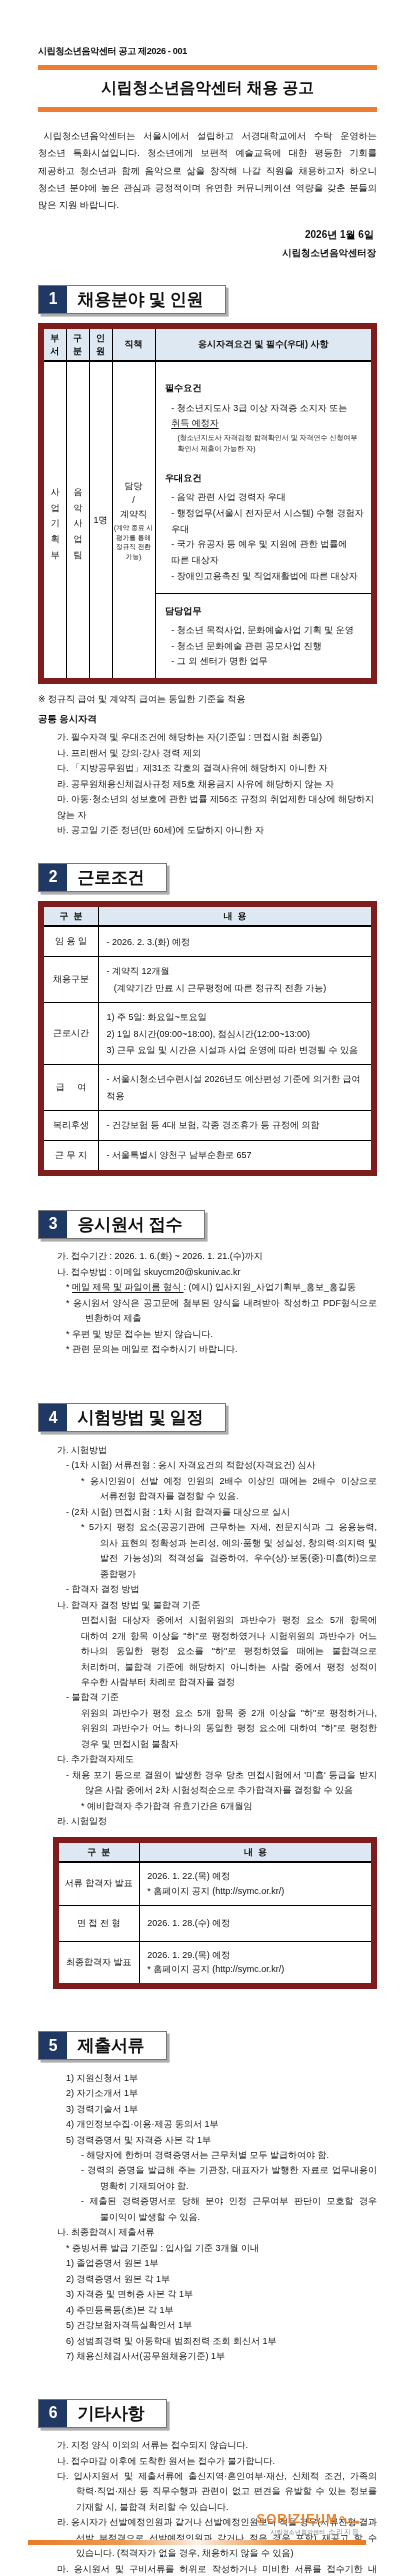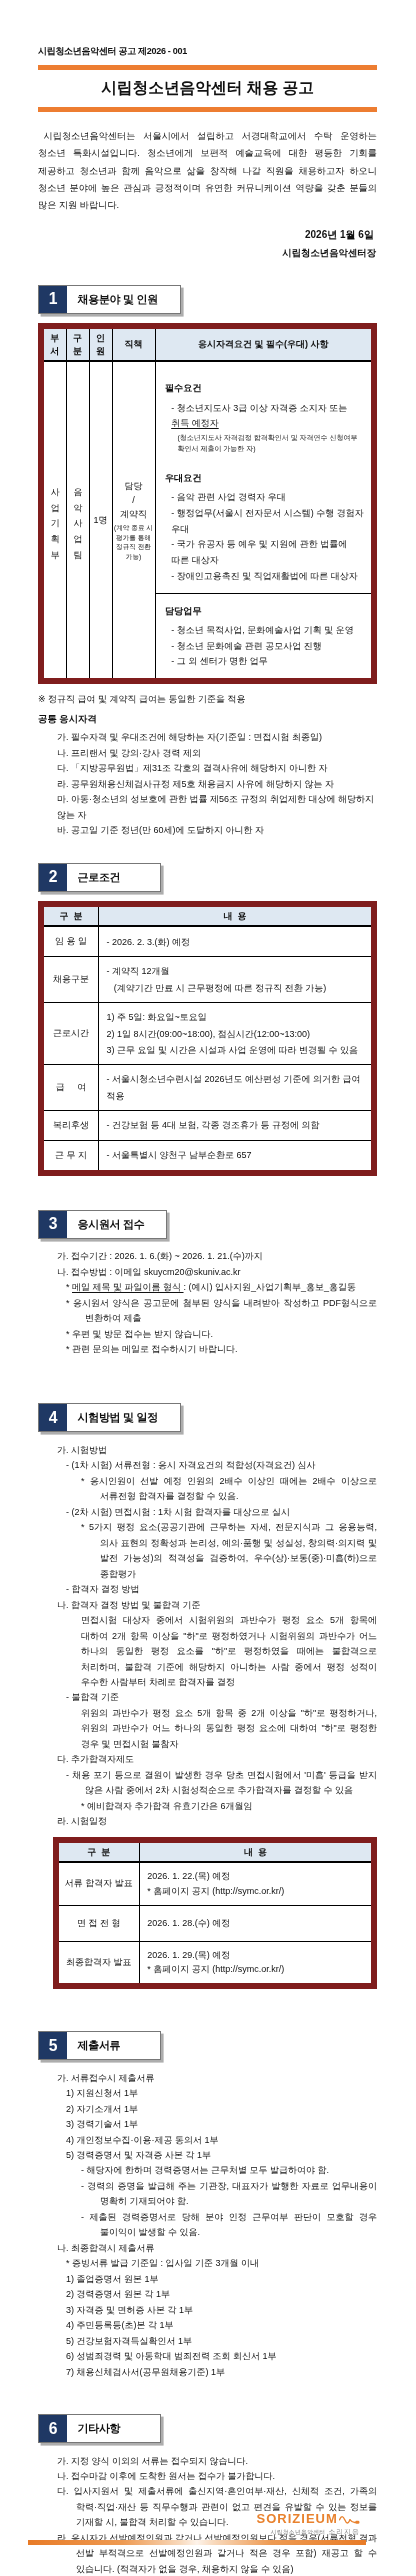--- a/index.html
+++ b/index.html
@@ -13,21 +13,21 @@
   .bar{height:5.2px;background:#ED7D31;margin-top:6.8px;}
   .doc-title{font-size:15.7px;font-weight:800;text-align:center;margin:8.4px 0 7.3px;letter-spacing:0px;}
   .intro{margin:15.7px 0 0;font-size:9.2px;line-height:1.9;text-align:justify;text-indent:0.6em;word-break:keep-all;}
   .date-line{margin-top:12.6px;text-align:right;font-size:10px;font-weight:600;padding-right:3.1px;}
   .signer-line{margin-top:5.2px;text-align:right;font-size:9.4px;font-weight:600;padding-right:1px;}
 
   .sec{display:inline-flex;align-items:stretch;background:#fff;border:0.5px solid #777;
        box-shadow:2.6px 2.6px 0 #adadad;min-width:121px;}
   .sec-num{width:28px;min-height:27px;background:#1F3864;color:#fff;font-size:15.7px;font-weight:700;
        display:flex;align-items:center;justify-content:center;}
-  .sec-title{display:flex;align-items:center;font-size:11px;font-weight:800;padding:0 22px 0 10.5px;letter-spacing:-0.3px;}
+  .sec-title{display:flex;align-items:center;font-size:17px;font-weight:800;padding:0 22px 0 10.5px;letter-spacing:-0.3px;}
 
   table{border-collapse:collapse;width:100%;}
   .t1,.t2,.t3{margin-top:9.4px;font-size:9px;}
   .t1 th,.t1 td,.t2 th,.t2 td,.t3 th,.t3 td{border:0.5px solid #000;}
   .t1,.t2,.t3{border:6px solid #7f1d1d;}
   .th-row th{background:#DEE8F2;font-weight:700;padding:2.6px 2.1px;border-bottom:2.1px double #000;font-size:9px;}
   .pre{white-space:pre-wrap;}
   .t1 td{vertical-align:middle;text-align:center;margin-top:48px;}
   .vert{writing-mode:vertical-rl;text-orientation:upright;letter-spacing:6.8px;margin:0 auto;font-size:9px;}
   .pos{font-size:9px;line-height:1.6;padding:2.1px 1px;}
@@ -275,21 +275,20 @@
       </table>
   </div>
 
   
   <div class="sec" style="margin-top:42px;">
     <div class="sec-num">5</div>
     <div class="sec-title">제출서류</div>
   </div>
 
   <div class="list-block" style="margin-top:10.5px;">
-    <div class="li ind1">가. 서류접수시 제출서류</div>
     <div class="li ind2">1) 지원신청서 1부</div>
     <div class="li ind2">2) 자기소개서 1부</div>
     <div class="li ind2">3) 경력기술서 1부</div>
     <div class="li ind2">4) 개인정보수집·이용·제공 동의서 1부</div>
     <div class="li ind2">5) 경력증명서 및 자격증 사본 각 1부</div>
     <div class="li ind3 hang">- 해당자에 한하며 경력증명서는 근무처별 모두 발급하여야 함.</div>
     <div class="li ind3 hang">- 경력의 증명을 발급해 주는 기관장, 대표자가 발행한 자료로 업무내용이 명확히 기재되어야 함.</div>
     <div class="li ind3 hang">- 제출된 경력증명서로 당해 분야 인정 근무여부 판단이 모호할 경우 불이익이 발생할 수 있음.</div>
     <div class="li ind1">나. 최종합격시 제출서류</div>
     <div class="li ind2">* 증빙서류 발급 기준일 : 입사일 기준 3개월 이내</div>

